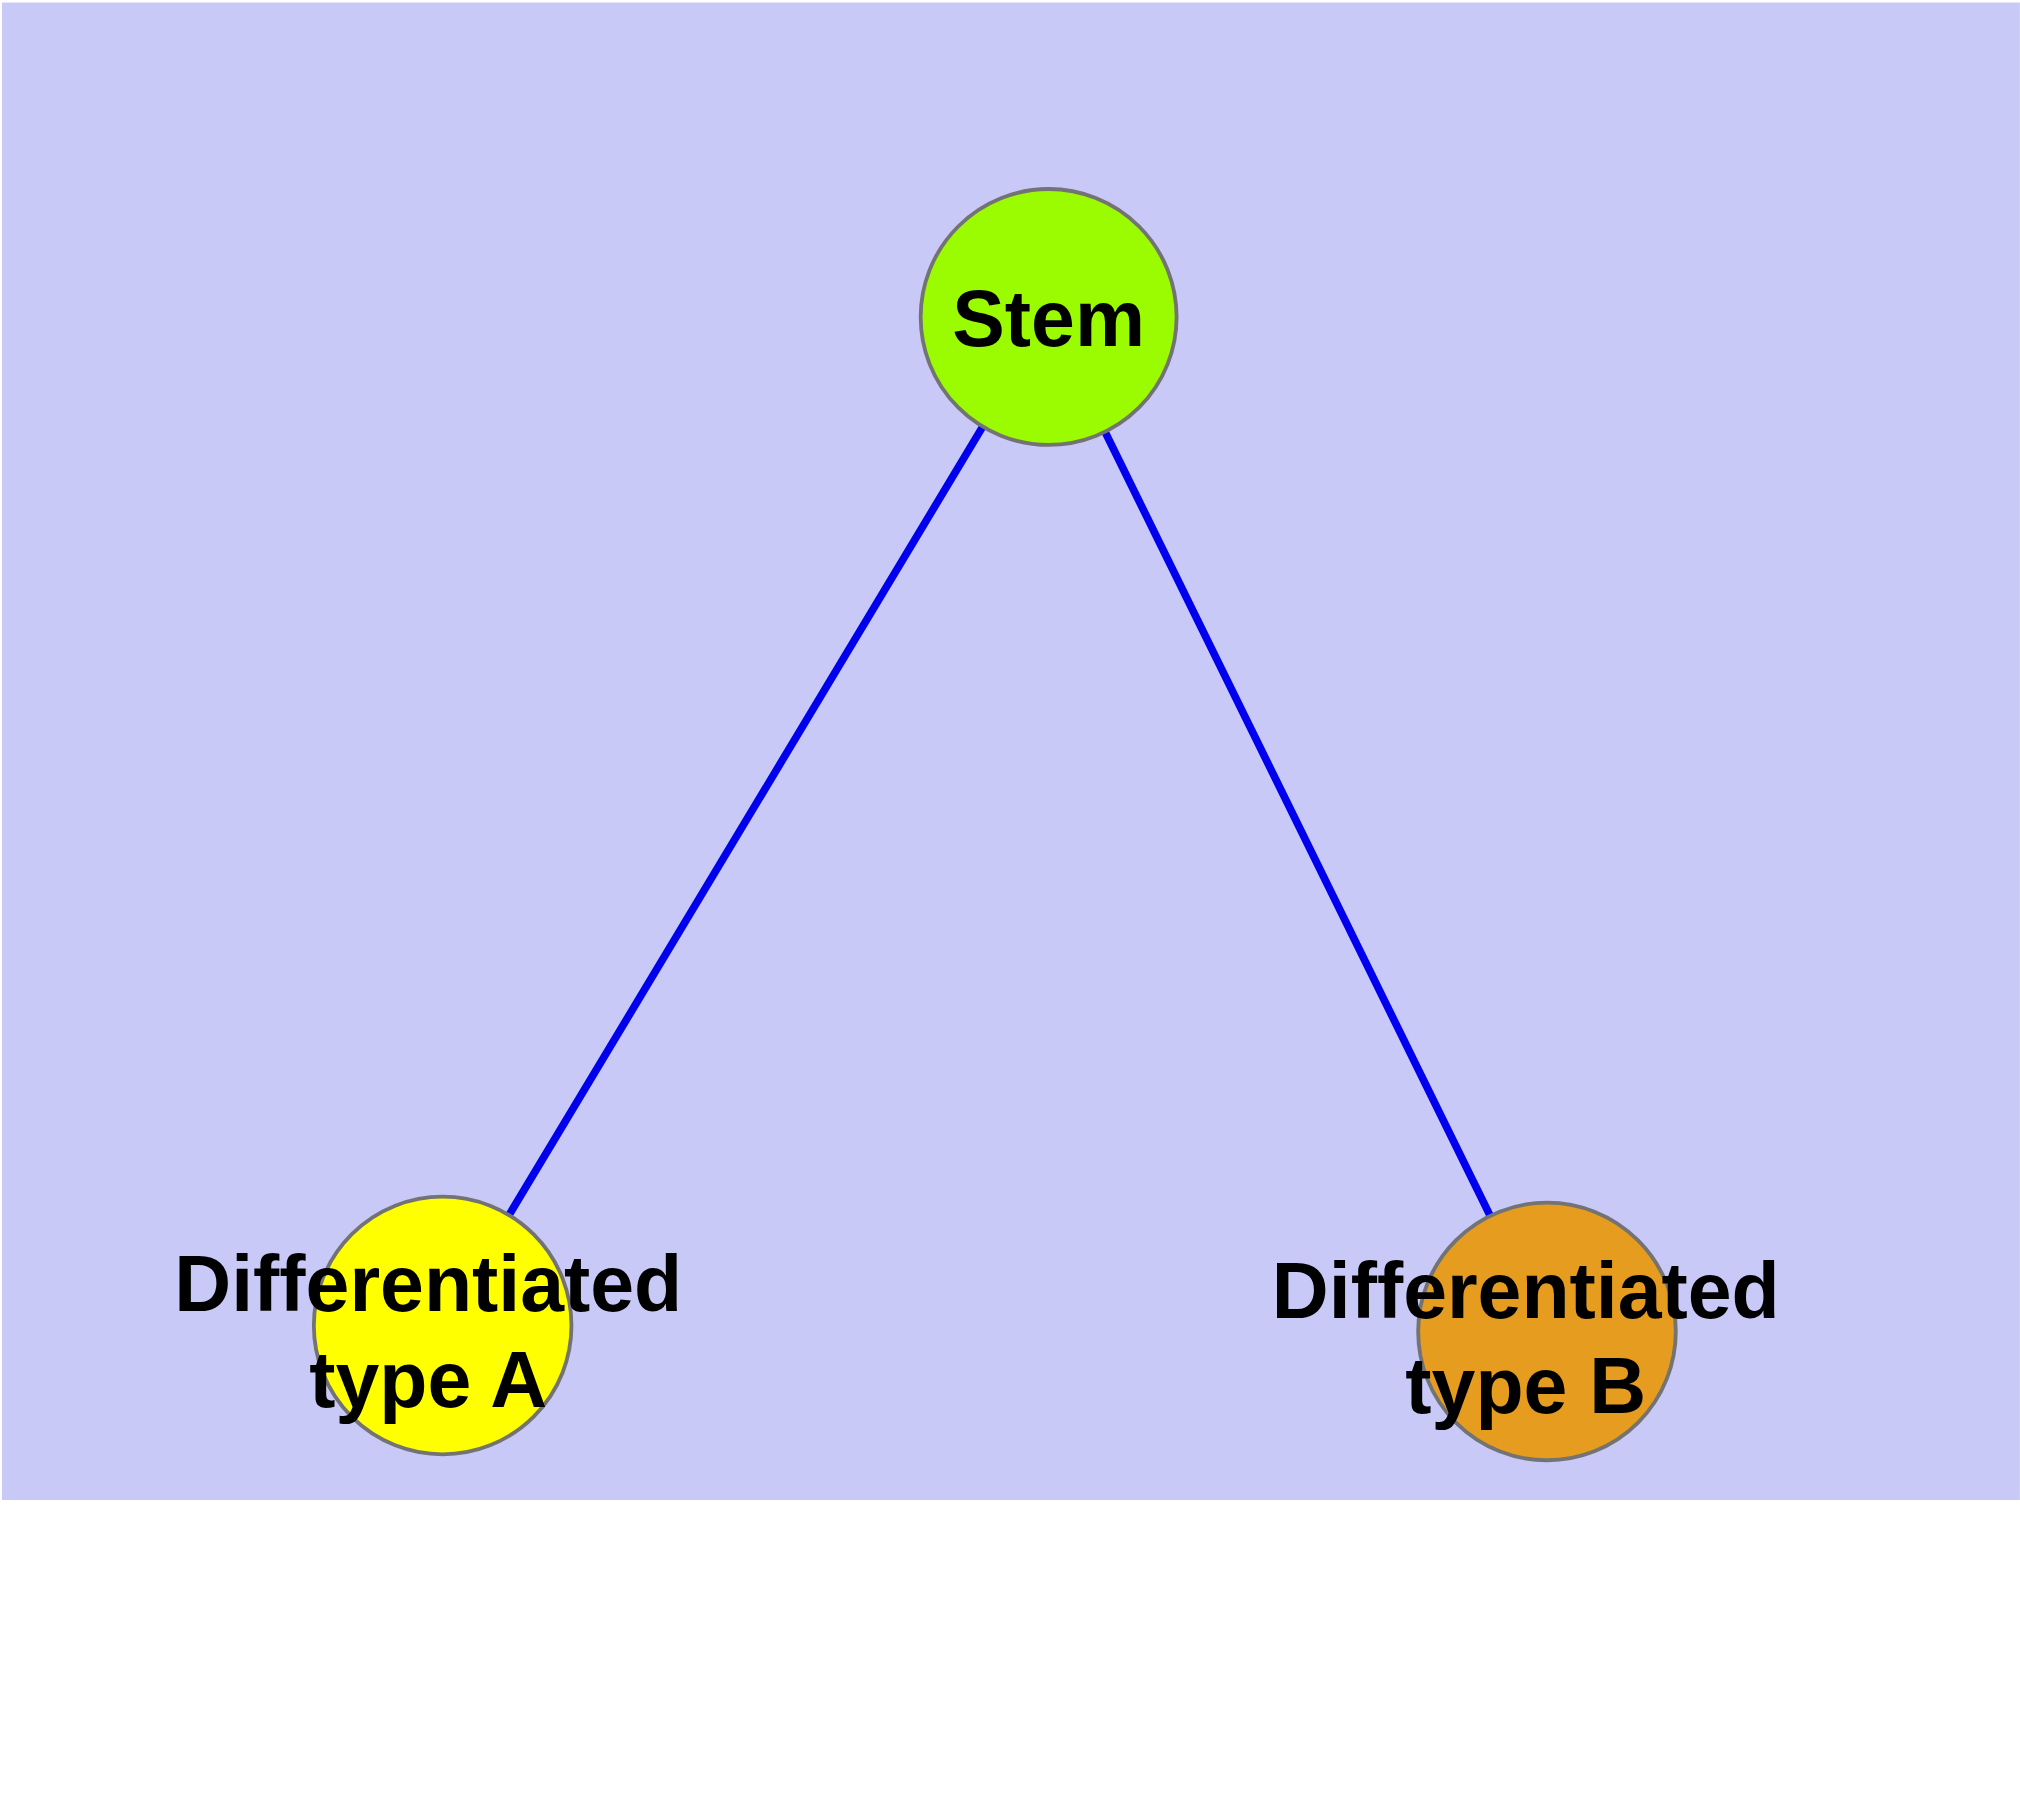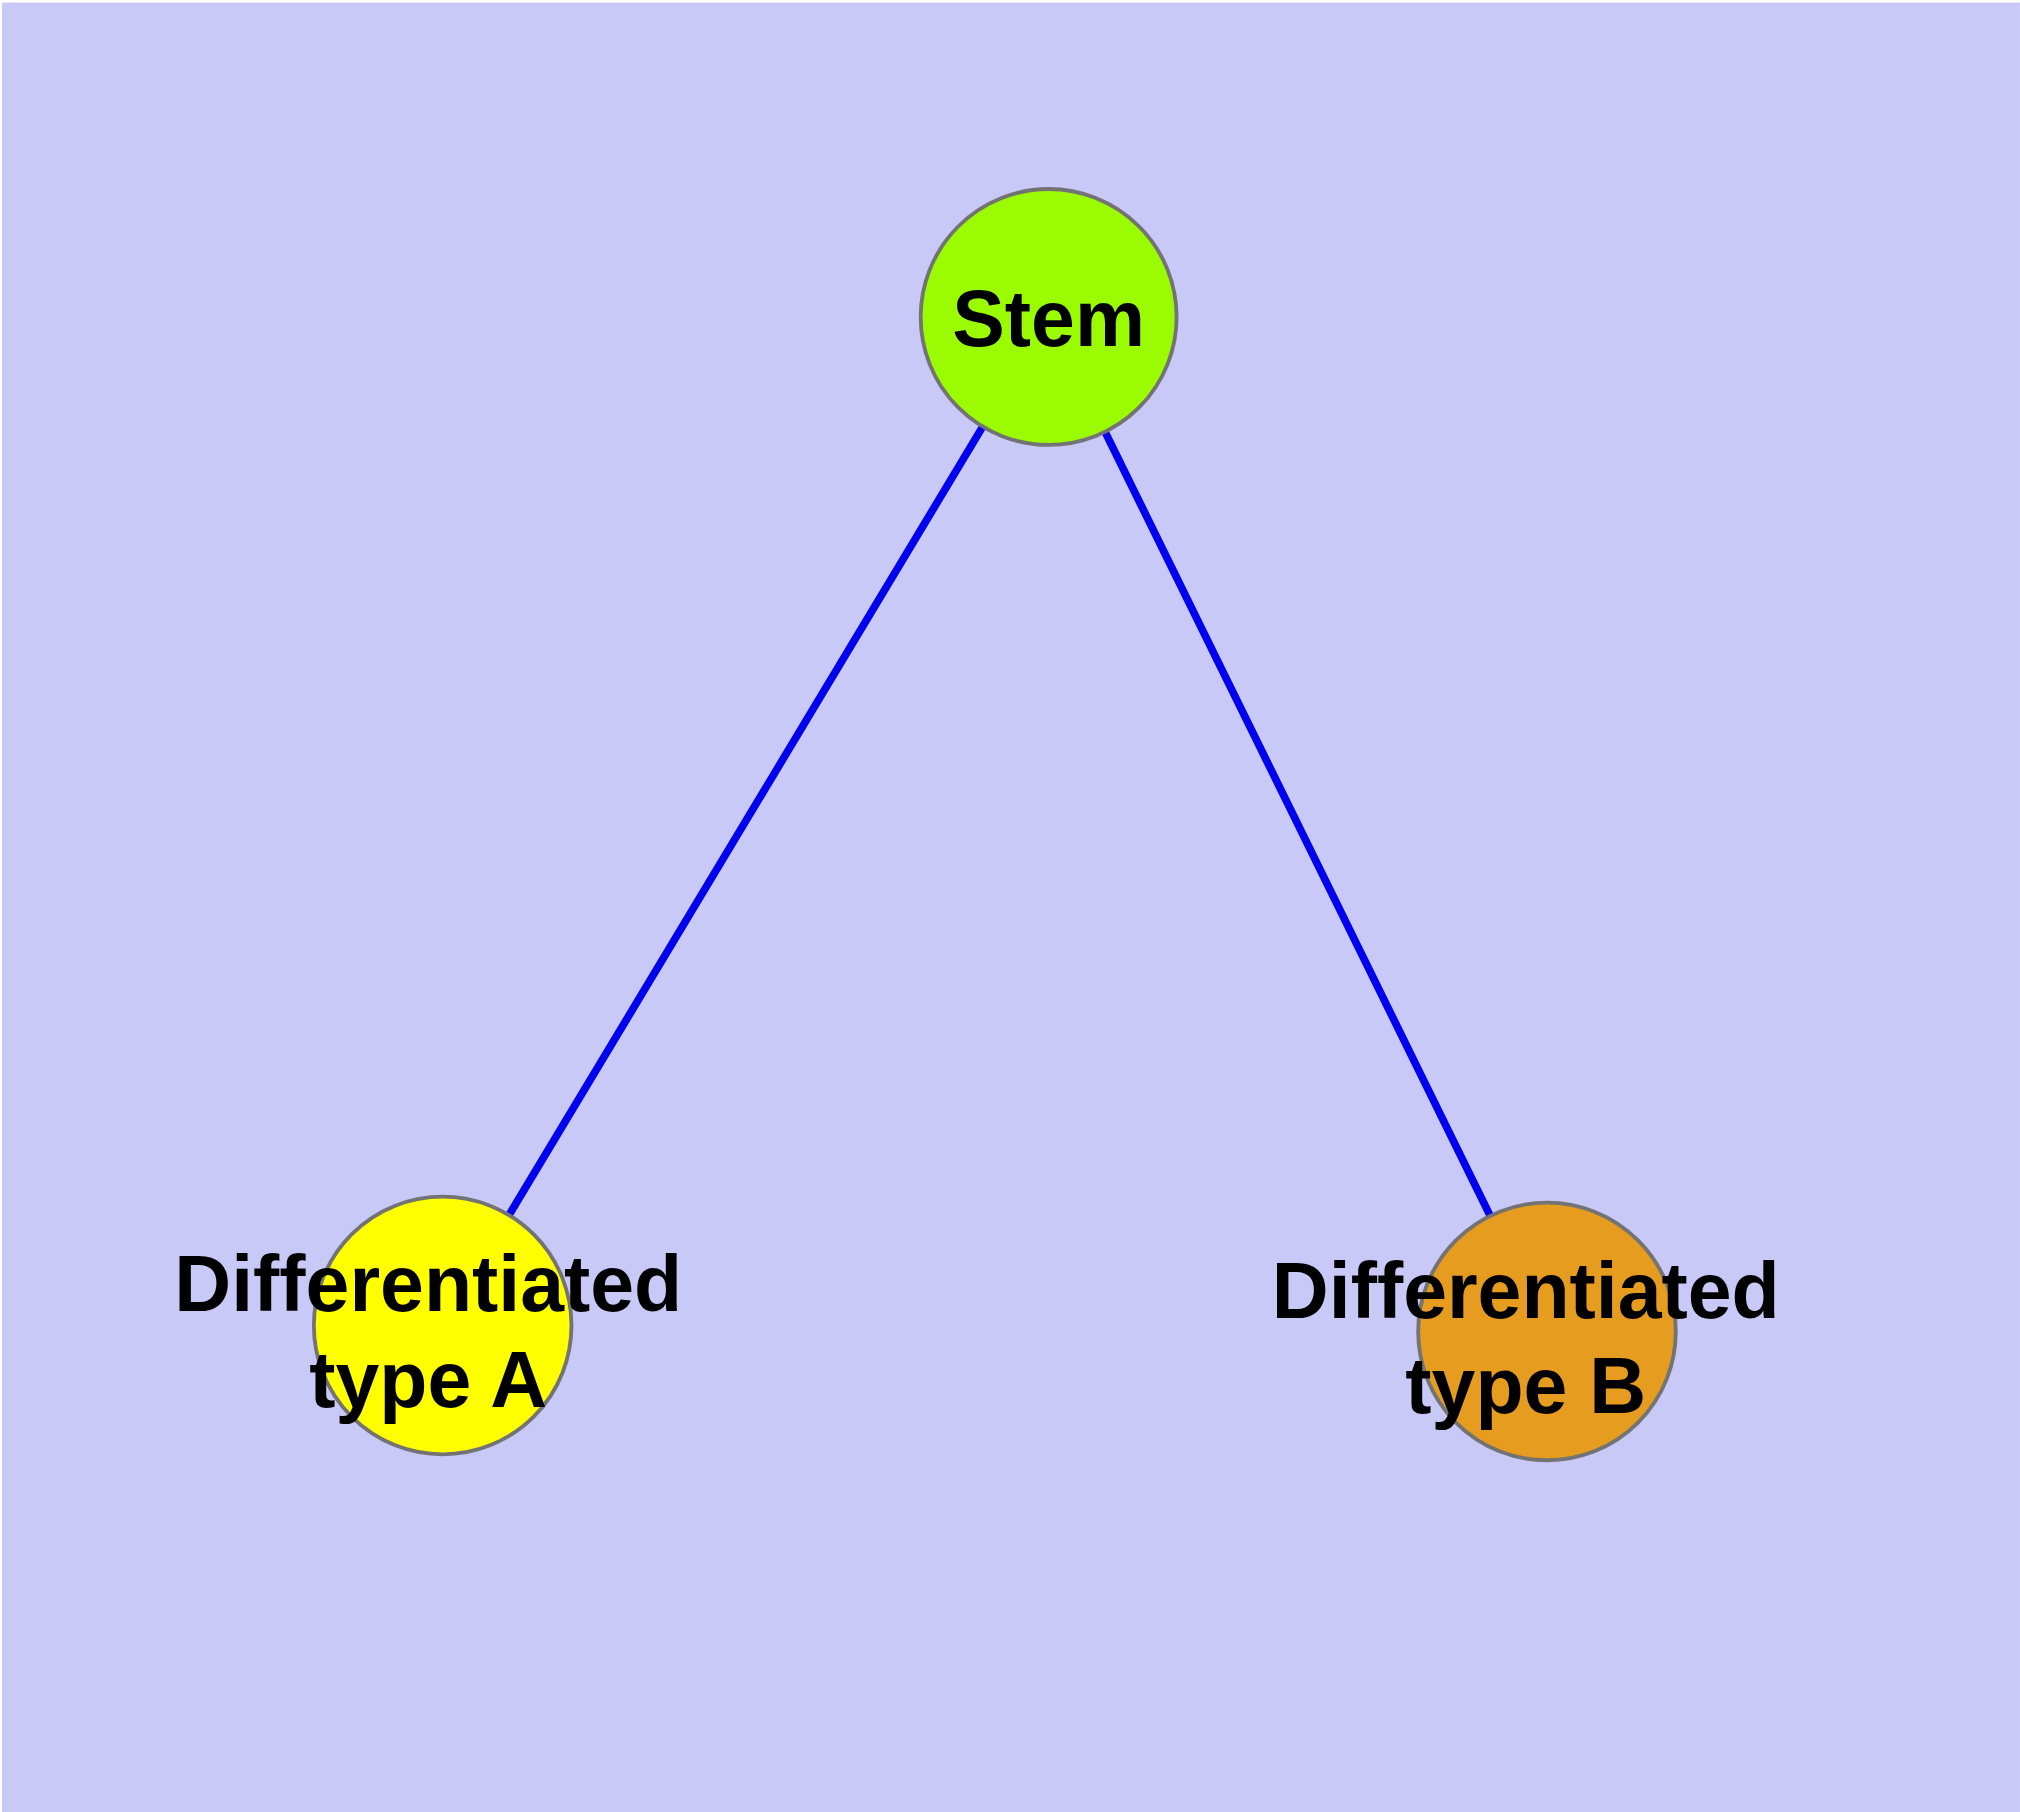--- a/index.html
+++ b/index.html
@@ -4,21 +4,21 @@
 <style>
   html, body {
     margin: 0;
     padding: 0;
     background: #ffffff;
     font-family: "Liberation Sans", sans-serif;
   }
   .figure {
     position: relative;
     width: 2021px;
-    height: 1812px;
+    height: 1500px;
     background: #ffffff;
     overflow: hidden;
   }
   svg {
     display: block;
   }
   .node-label {
     font-family: "Liberation Sans", "DejaVu Sans", sans-serif;
     font-weight: bold;
     font-size: 93px;

